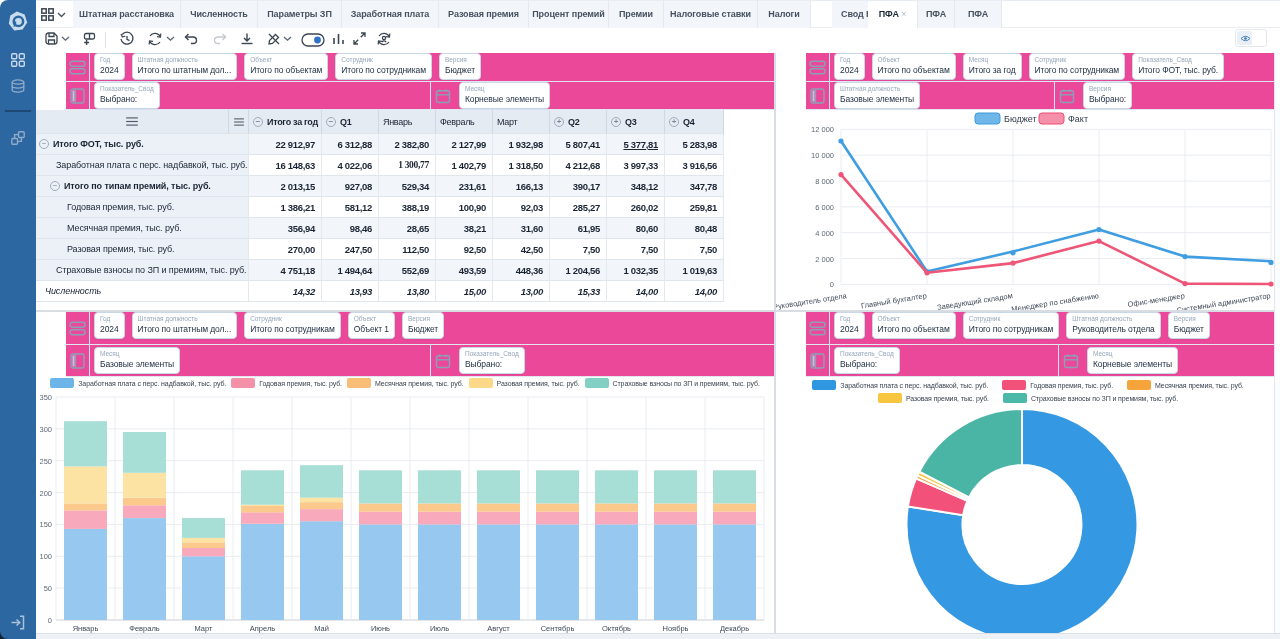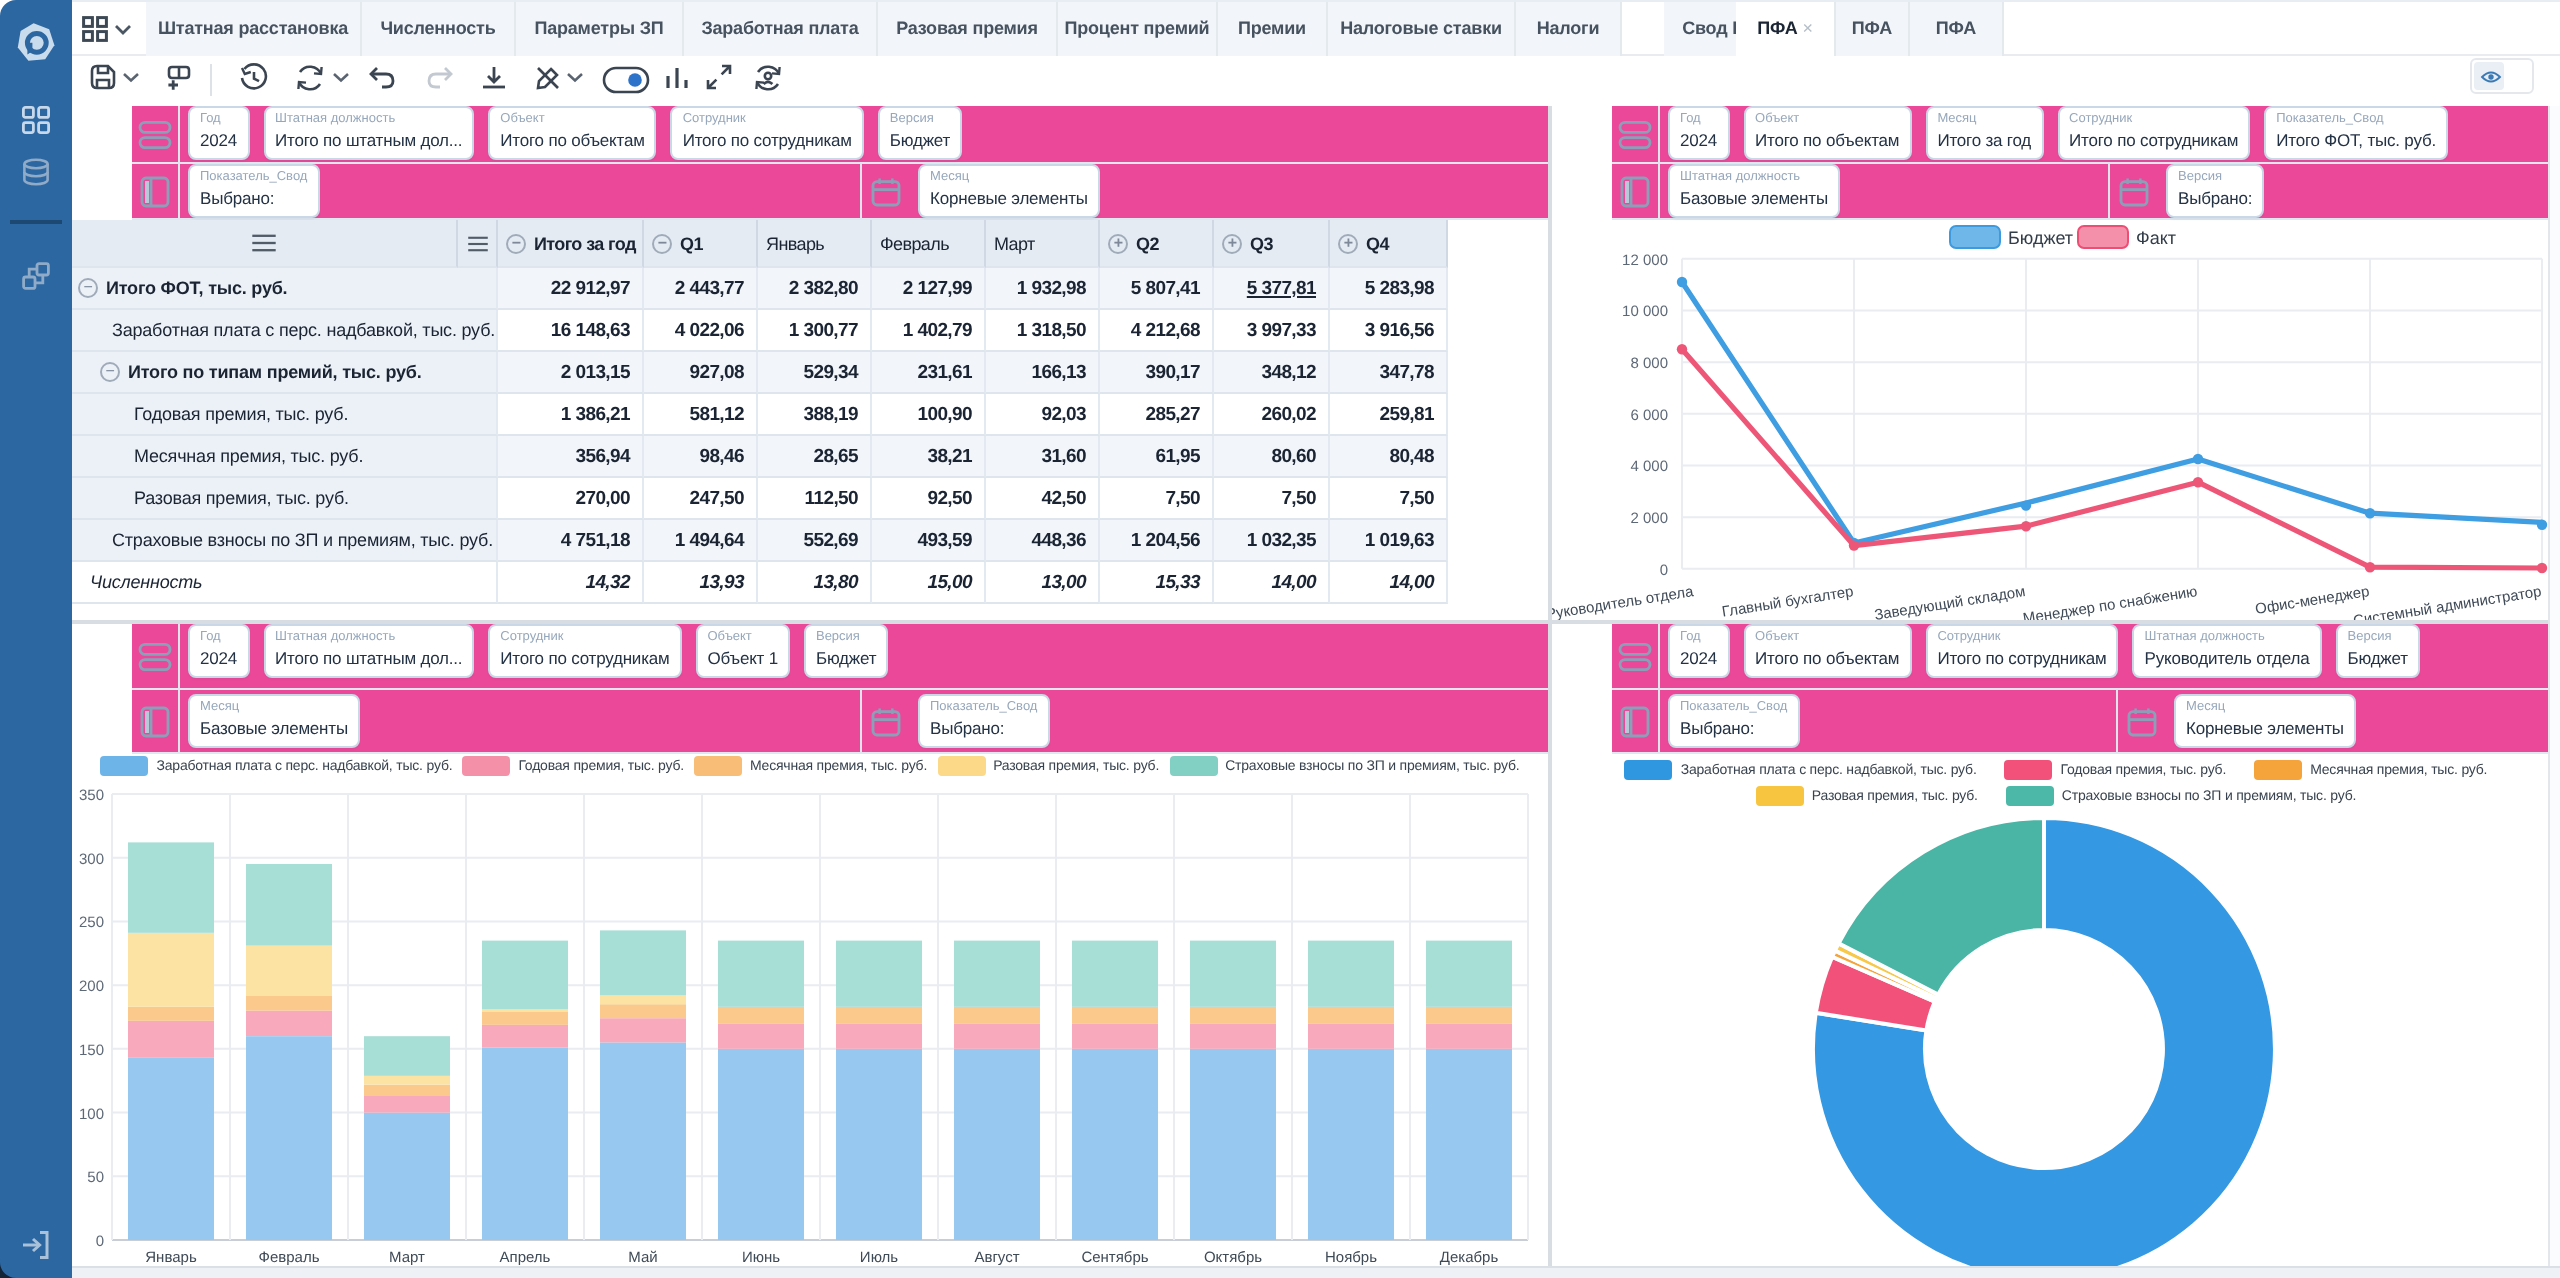--- a/index.html
+++ b/index.html
@@ -289,33 +289,33 @@
             <span class="pm">+</span>
             <b>Q4</b>
           </div>
         </div>
         <div class="trow" style="height:21px;">
           <div class="tc lbl-tint" style="width:213px;height:21px;padding-left:3px;">
             <span class="pm">−</span>
             <b>Итого ФОТ, тыс. руб.</b>
           </div>
           <div class="tc num tint" style="width:73px;height:21px;">22 912,97</div>
-          <div class="tc num tint" style="width:57px;height:21px;">2 443,77</div>
+          <div class="tc num tint" style="width:57px;height:21px;">6 312,88</div>
           <div class="tc num tint" style="width:57px;height:21px;">2 382,80</div>
           <div class="tc num tint" style="width:57px;height:21px;">2 127,99</div>
           <div class="tc num tint" style="width:57px;height:21px;">1 932,98</div>
           <div class="tc num tint" style="width:57px;height:21px;">5 807,41</div>
           <div class="tc num tint" style="width:58px;height:21px;text-decoration:underline;">5 377,81</div>
           <div class="tc num tint" style="width:59px;height:21px;">5 283,98</div>
         </div>
         <div class="trow" style="height:21px;">
           <div class="tc lbl-tint" style="width:213px;height:21px;padding-left:20px;">Заработная плата с перс. надбавкой, тыс. руб.</div>
           <div class="tc num " style="width:73px;height:21px;">16 148,63</div>
           <div class="tc num " style="width:57px;height:21px;">4 022,06</div>
-          <div class="tc num " style="width:57px;height:21px;">1 300,77</div>
+          <div class="tc num " style="width:57px;height:21px;font-family:Liberation Serif, serif;">1 300,77</div>
           <div class="tc num " style="width:57px;height:21px;">1 402,79</div>
           <div class="tc num " style="width:57px;height:21px;">1 318,50</div>
           <div class="tc num " style="width:57px;height:21px;">4 212,68</div>
           <div class="tc num " style="width:58px;height:21px;">3 997,33</div>
           <div class="tc num " style="width:59px;height:21px;">3 916,56</div>
         </div>
         <div class="trow" style="height:21px;">
           <div class="tc lbl-tint" style="width:213px;height:21px;padding-left:14px;">
             <span class="pm">−</span>
             <b>Итого по типам премий, тыс. руб.</b>

